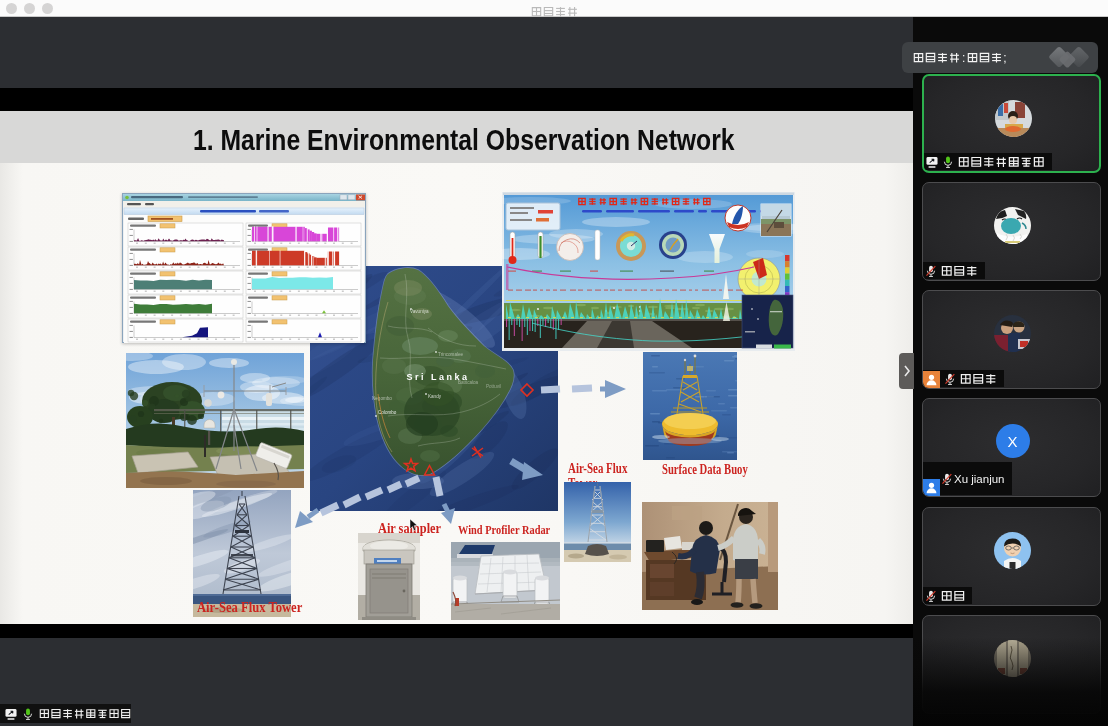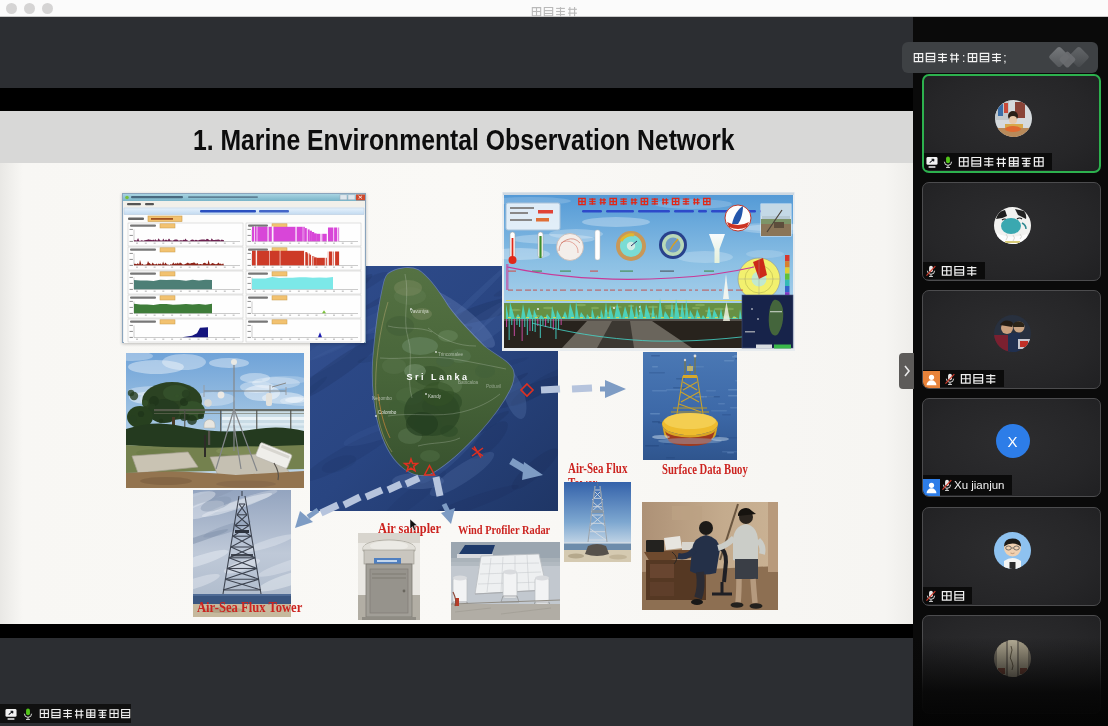--- a/index.html
+++ b/index.html
@@ -1269,21 +1269,21 @@
         <svg width="17" height="17" viewBox="0 0 17 17" style="position:absolute;left:0;bottom:0">
           <rect width="17" height="17" fill="#e8833a"></rect>
           <circle cx="8.5" cy="6.3" r="2.6" fill="#fff"></circle>
           <path d="M3.6,14.2 a4.9,4.9 0 0 1 9.8,0 Z" fill="#fff"></path>
         </svg>
       </div>
       <div class="abs" style="left:9px;top:381px;width:179px;height:99px;border:1px solid #4c4c4e;border-radius:7px;background:radial-gradient(ellipse at 50% 45%, #2d2d2f 0%, #262628 65%, #202022 100%);overflow:hidden">
         <div class="abs" style="left:72.5px;top:25px">
           <div style="width:34px;height:34px;border-radius:50%;background:#2d7de8;color:#fff;font-size:15px;display:flex;align-items:center;justify-content:center;font-family:'Liberation Sans',sans-serif">X</div>
         </div>
-        <div class="abs" style="left:-1px;bottom:1px;height:20px;background:#0b0b0b;display:flex;align-items:center;padding:0 7px 0 3px;gap:1px">
+        <div class="abs" style="left:-1px;bottom:1px;height:33px;background:#0b0b0b;display:flex;align-items:center;padding:0 7px 0 3px;gap:1px">
           <span style="width:15px;flex:none"></span>
           <svg width="12" height="12" viewBox="0 0 13 13" style="flex:none">
             <rect x="4.4" y="0.8" width="4.2" height="7" rx="2.1" fill="#e8e8e8"></rect>
             <path d="M2.6,6.2 a3.9,3.9 0 0 0 7.8,0" stroke="#e8e8e8" stroke-width="1" fill="none"></path>
             <path d="M6.5,10.2 V12 M4.4,12.4 h4.2" stroke="#e8e8e8" stroke-width="1"></path>
             <path d="M1.6,11.6 L11.2,1.2" stroke="#d03a2a" stroke-width="1.3"></path>
           </svg>
           <span style="color:#f2f2f2;font-size:11.5px;white-space:nowrap">Xu jianjun</span>
         </div>
         <svg width="17" height="17" viewBox="0 0 17 17" style="position:absolute;left:0;bottom:0">

